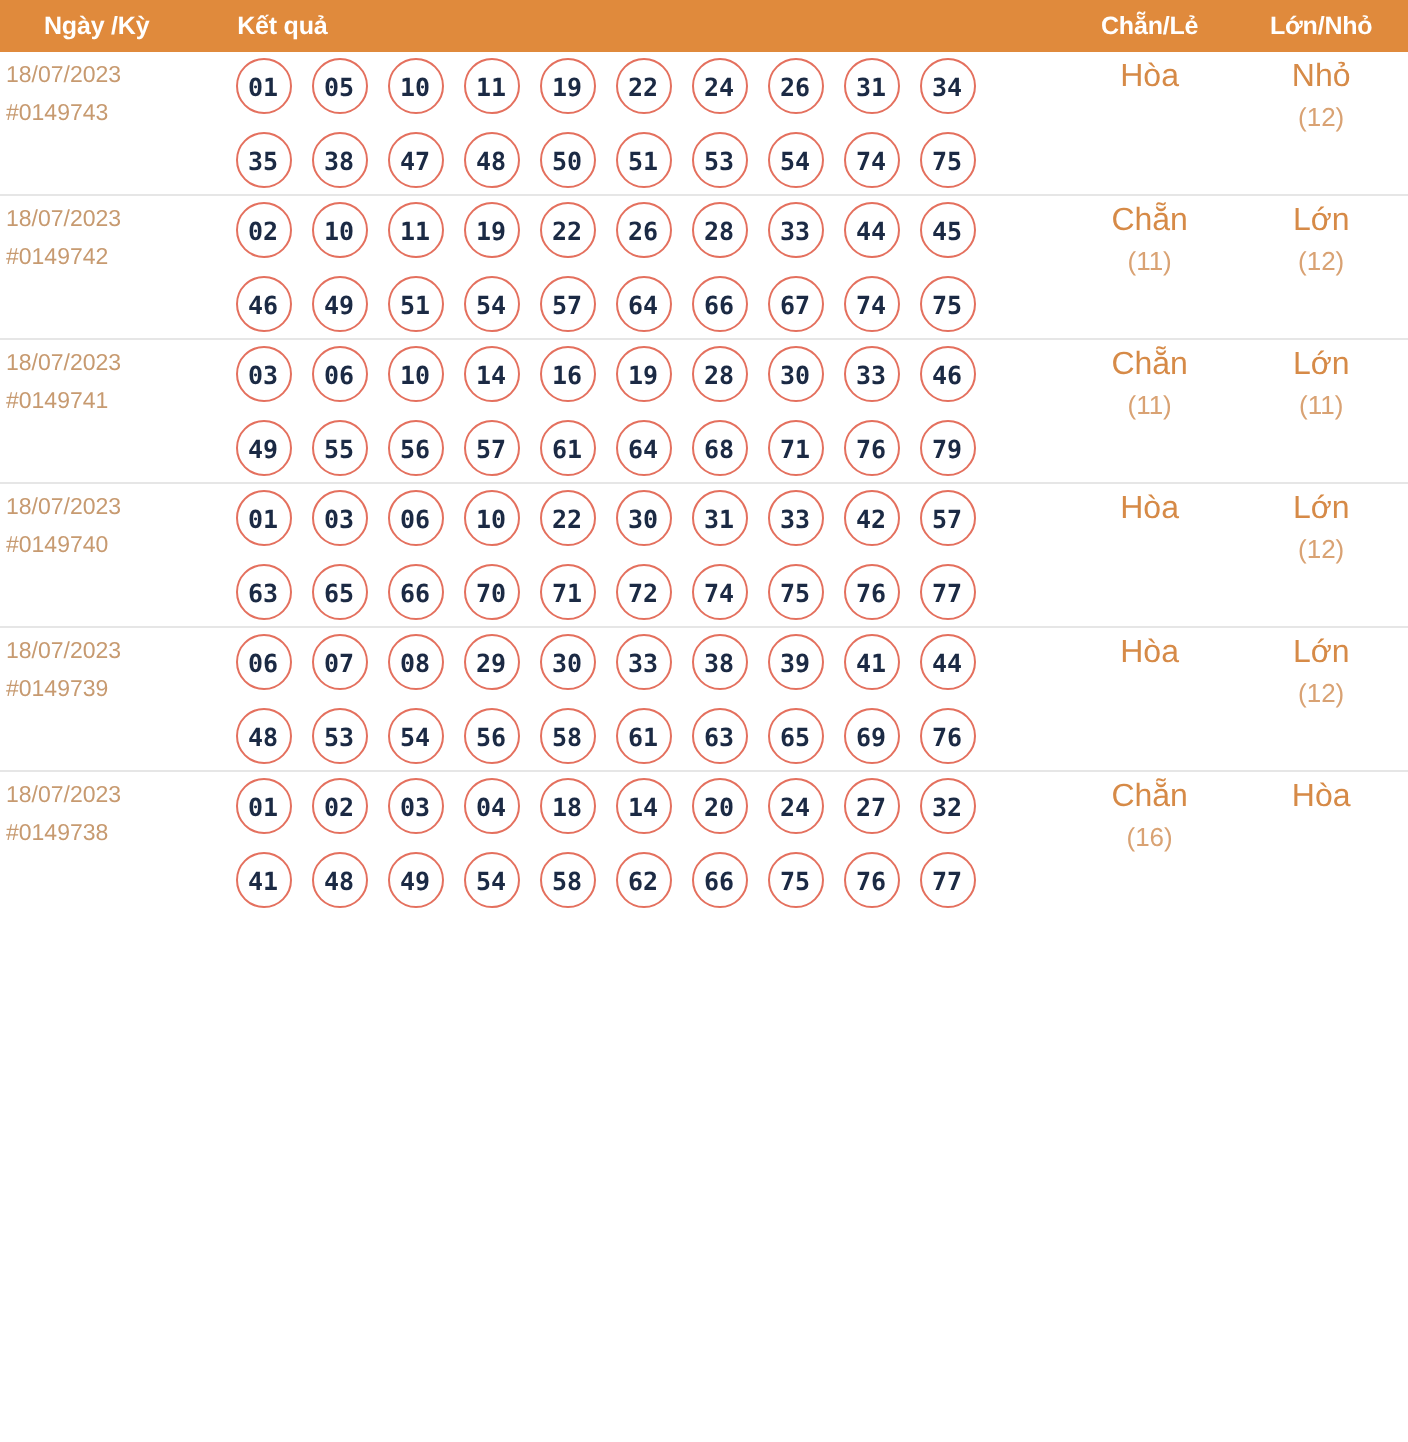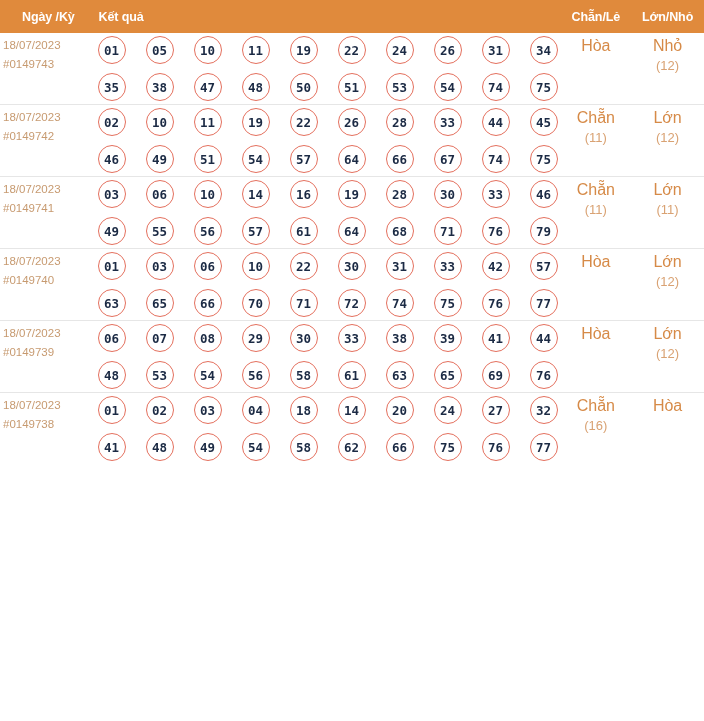--- a/index.html
+++ b/index.html
@@ -16,21 +16,21 @@
   }
 
   .results-table {
     width: 704px;
     border-collapse: collapse;
   }
 
   
   .table-header {
     background: #e08a3c;
-    height: 33px;
+    height: 26px;
   }
   .table-header th {
     color: #ffffff;
     font-size: 12.5px;
     font-weight: bold;
     text-align: left;
     padding: 0;
     vertical-align: middle;
     letter-spacing: -0.1px;
   }
@@ -61,21 +61,21 @@
     white-space: nowrap;
   }
 
   
   .cell-result {
     padding: 7px 0 14px 0;
   }
   .ball-line {
     display: flex;
     flex-wrap: nowrap;
-    gap: 20px;
+    gap: 10px;
     margin-top: 9px;
   }
   .ball-line:first-child { margin-top: 0; }
 
   .ball {
     width: 28px;
     height: 28px;
     border: 1.4px solid #e4705e;
     border-radius: 50%;
     background: #ffffff;

